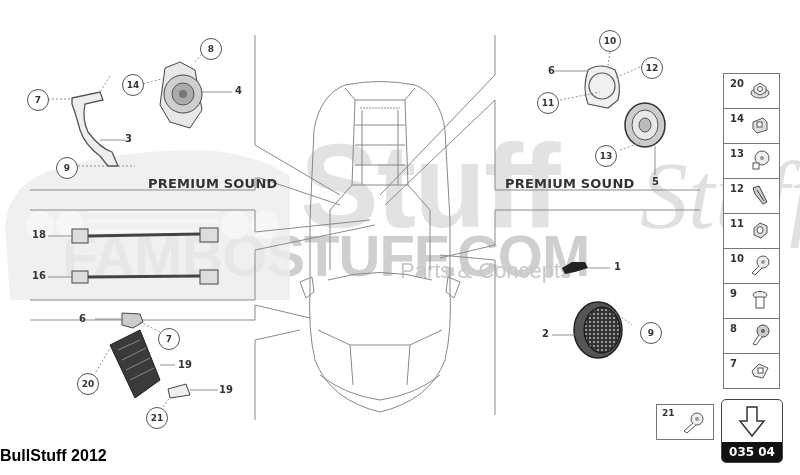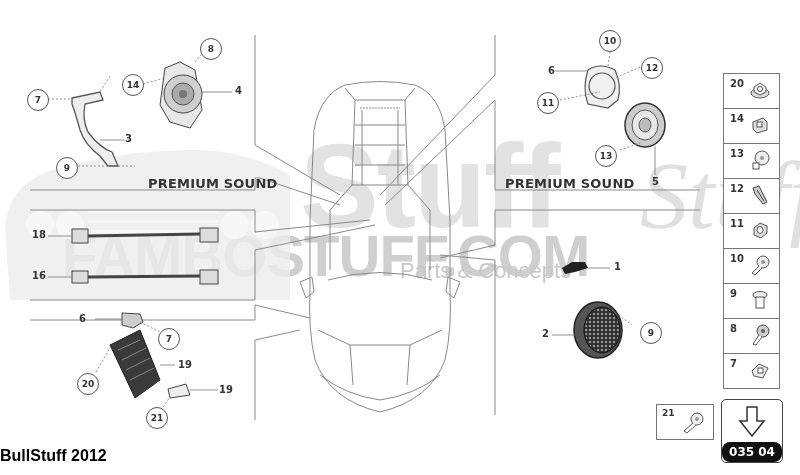--- a/index.html
+++ b/index.html
@@ -13,21 +13,21 @@
   .section-label { position:absolute; font-size:13px; font-weight:bold; letter-spacing:0.2px; color:#333; }
   .wm { position:absolute; color:#d4d4d4; font-weight:bold; font-family:"Liberation Sans", sans-serif; }
   .part-box { position:absolute; left:723px; width:55px; height:34px; border:1px solid #777; background:#fff; }
   .part-box .pn { position:absolute; left:6px; top:4px; font-size:10px; font-weight:bold; color:#333; }
   .part-box .ic { position:absolute; right:8px; top:5px; width:22px; height:22px; }
   .footer { position:absolute; left:0; width:800px; top:447px; text-align:left;
             font-family:"Liberation Sans", sans-serif; font-weight:bold; font-size:16px; color:#000000; }
   .nav-box { position:absolute; left:721px; top:399px; width:60px; height:62px; border:1.5px solid #444;
              border-radius:5px; overflow:hidden; background:#fff; }
   .nav-box .code { position:absolute; left:0; bottom:0; width:100%; height:20px; background:#111; color:#fff;
-                   font-size:12px; font-weight:bold; text-align:center; line-height:20px;border-radius:8px; }
+                   font-size:12px; font-weight:bold; text-align:center; line-height:20px; }
   .small-box { position:absolute; left:656px; top:404px; width:56px; height:34px; border:1px solid #777; background:#fff; }
   .small-box .pn { position:absolute; left:5px; top:3px; font-size:9px; font-weight:bold; }
 </style>
 </head>
 <body>
 
 <div class="wm" style="left:300px; top:118px; font-size:118px; color:#e2e2e2; letter-spacing:-2px;">Stuff</div>
 <div class="wm" style="left:62px; top:222px; font-size:58px; color:#cfcfcf; letter-spacing:-1px;">FAMBOSTUFF.COM</div>
 <div class="wm" style="left:640px; top:140px; font-size:96px; font-style:italic; font-weight:normal; font-family:'Liberation Serif', serif; color:#e0e0e0;">Stuff</div>
 <div class="wm" style="left:400px; top:258px; font-size:22px; font-weight:normal; color:#c8c8c8;">Parts &amp; Concepts</div>

